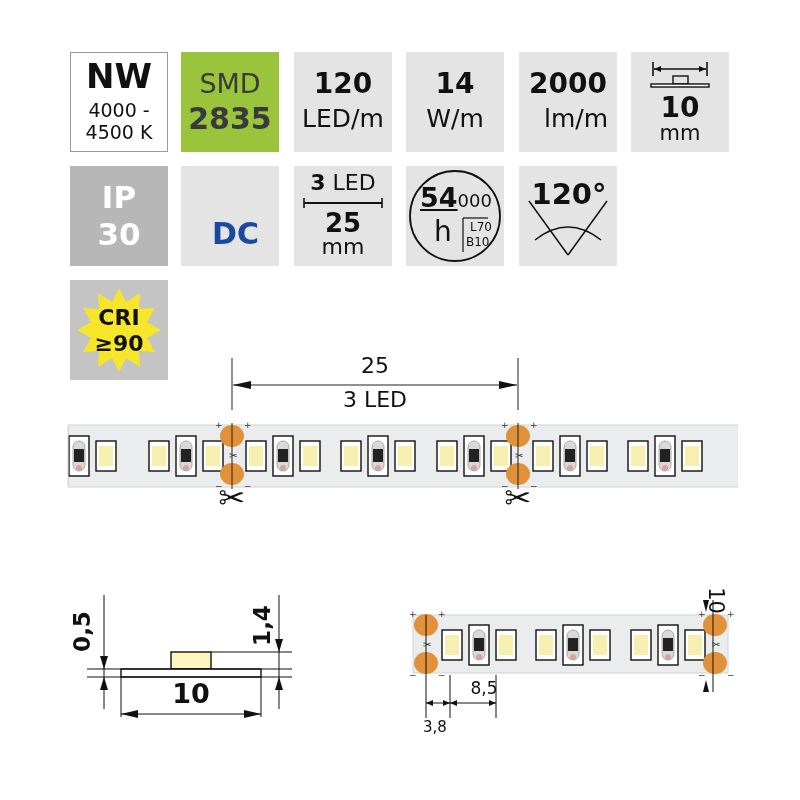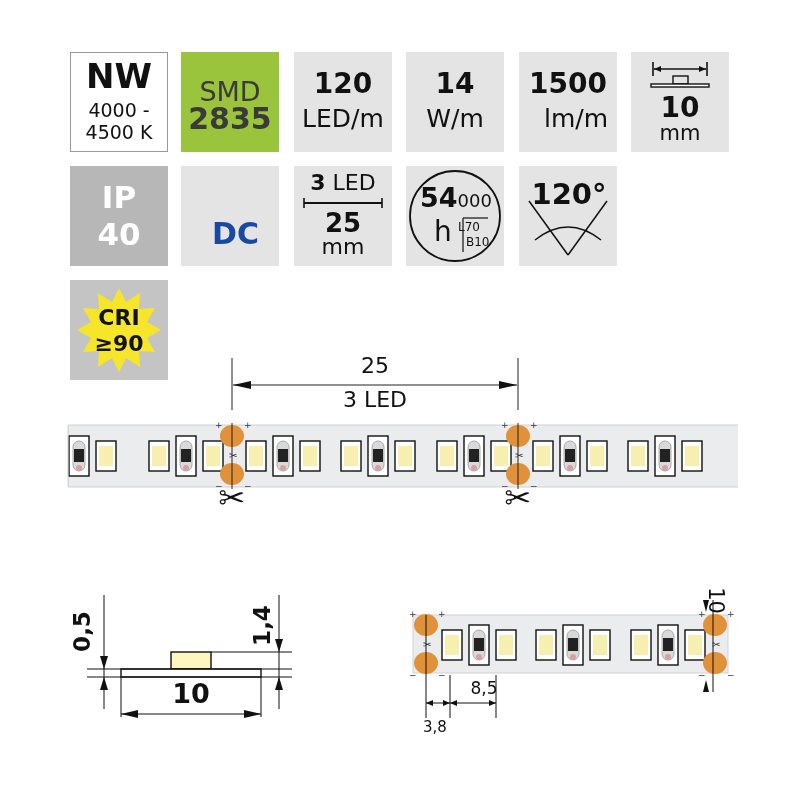--- a/index.html
+++ b/index.html
@@ -15,56 +15,56 @@
 </head>
 <body>
 
 <div class="tile white" style="left:70px;top:52px;">
   <div class="t b" style="top:6px;font-size:34px;">NW</div>
   <div class="t" style="top:48px;font-size:19px;">4000 -</div>
   <div class="t" style="top:70px;font-size:19px;">4500 K</div>
 </div>
 
 <div class="tile green" style="left:181px;top:52px;">
-  <div class="t" style="top:18px;font-size:27px;color:#3a3a3a;margin-top:8px;">SMD</div>
+  <div class="t" style="top:18px;font-size:27px;color:#3a3a3a;">SMD</div>
   <div class="t b" style="top:52px;font-size:30px;color:#3a3a3a;">2835</div>
 </div>
 
 <div class="tile" style="left:294px;top:52px;">
   <div class="t b" style="top:18px;font-size:28px;">120</div>
   <div class="t" style="top:54px;font-size:25px;">LED/m</div>
 </div>
 
 <div class="tile" style="left:406px;top:52px;">
   <div class="t b" style="top:18px;font-size:28px;">14</div>
   <div class="t" style="top:54px;font-size:25px;">W/m</div>
 </div>
 
 <div class="tile" style="left:519px;top:52px;">
-  <div class="t b" style="top:18px;font-size:28px;">1500</div>
+  <div class="t b" style="top:18px;font-size:28px;">2000</div>
   <div class="t" style="top:54px;font-size:25px;padding-left:16px;">lm/m</div>
 </div>
 
 <div class="tile" style="left:631px;top:52px;">
   <svg width="98" height="40" style="left:0;top:0;">
     <line x1="22" y1="10" x2="22" y2="24" stroke="#111" stroke-width="1.6"></line>
     <line x1="76" y1="10" x2="76" y2="24" stroke="#111" stroke-width="1.6"></line>
     <line x1="23" y1="17" x2="75" y2="17" stroke="#111" stroke-width="1.4"></line>
     <polygon points="23,17 30,14 30,20" fill="#111"></polygon>
     <polygon points="75,17 68,14 68,20" fill="#111"></polygon>
     <rect x="42" y="24" width="15" height="8" fill="none" stroke="#111" stroke-width="1.4"></rect>
     <rect x="20" y="32" width="58" height="3" fill="#fff" stroke="#111" stroke-width="1.4"></rect>
   </svg>
   <div class="t b" style="top:42px;font-size:28px;">10</div>
   <div class="t" style="top:71px;font-size:21px;">mm</div>
 </div>
 
 <div class="tile gray" style="left:70px;top:166px;">
   <div class="t b" style="top:16px;font-size:31px;color:#fff;">IP</div>
-  <div class="t b" style="top:53px;font-size:31px;color:#fff;">40</div>
+  <div class="t b" style="top:53px;font-size:31px;color:#fff;">30</div>
 </div>
 
 <div class="tile" style="left:181px;top:166px;">
   <div class="t b" style="top:53px;font-size:30px;color:#1a4aa0;margin-left:11px;">DC</div>
 </div>
 
 <div class="tile" style="left:294px;top:166px;">
   <div class="t" style="top:6px;font-size:22px;">
     <span class="b">3</span>
     <span>LED</span>
@@ -78,24 +78,24 @@
   <div class="t" style="top:70px;font-size:22px;">mm</div>
 </div>
 
 <div class="tile" style="left:406px;top:166px;">
   <svg width="98" height="100" style="left:0;top:0;">
     <circle cx="49" cy="50" r="45" fill="none" stroke="#111" stroke-width="1.8"></circle>
     <line x1="57" y1="52" x2="57" y2="86" stroke="#111" stroke-width="1.2"></line>
     <line x1="57" y1="52" x2="82" y2="52" stroke="#111" stroke-width="1.2"></line>
   </svg>
   <div class="t" style="top:18px;left:14px;right:auto;text-align:left;">
-    <span class="b" style="font-size:27px;">54</span><span style="font-size:18px;">000</span>
+    <span class="b" style="font-size:27px;text-decoration:underline;">54</span><span style="font-size:18px;">000</span>
   </div>
   <div class="t" style="top:52px;left:28px;right:auto;font-size:28px;text-align:left;">h</div>
-  <div class="t" style="top:55px;left:52px;right:auto;font-size:12px;text-align:right;">L70</div>
+  <div class="t" style="top:55px;left:64px;right:auto;font-size:12px;text-align:right;">L70</div>
   <div class="t" style="top:70px;left:60px;right:auto;font-size:12px;text-align:center;">B10</div>
 </div>
 
 <div class="tile" style="left:519px;top:166px;">
   <div class="t b" style="top:14px;font-size:29px;padding-left:2px;">120°</div>
   <svg width="98" height="100" style="left:0;top:0;">
     <line x1="10" y1="35" x2="49" y2="89" stroke="#111" stroke-width="1.5"></line>
     <line x1="88" y1="35" x2="49" y2="89" stroke="#111" stroke-width="1.5"></line>
     <path d="M 16 74 Q 49 48 82 74" fill="none" stroke="#111" stroke-width="1.5"></path>
   </svg>

